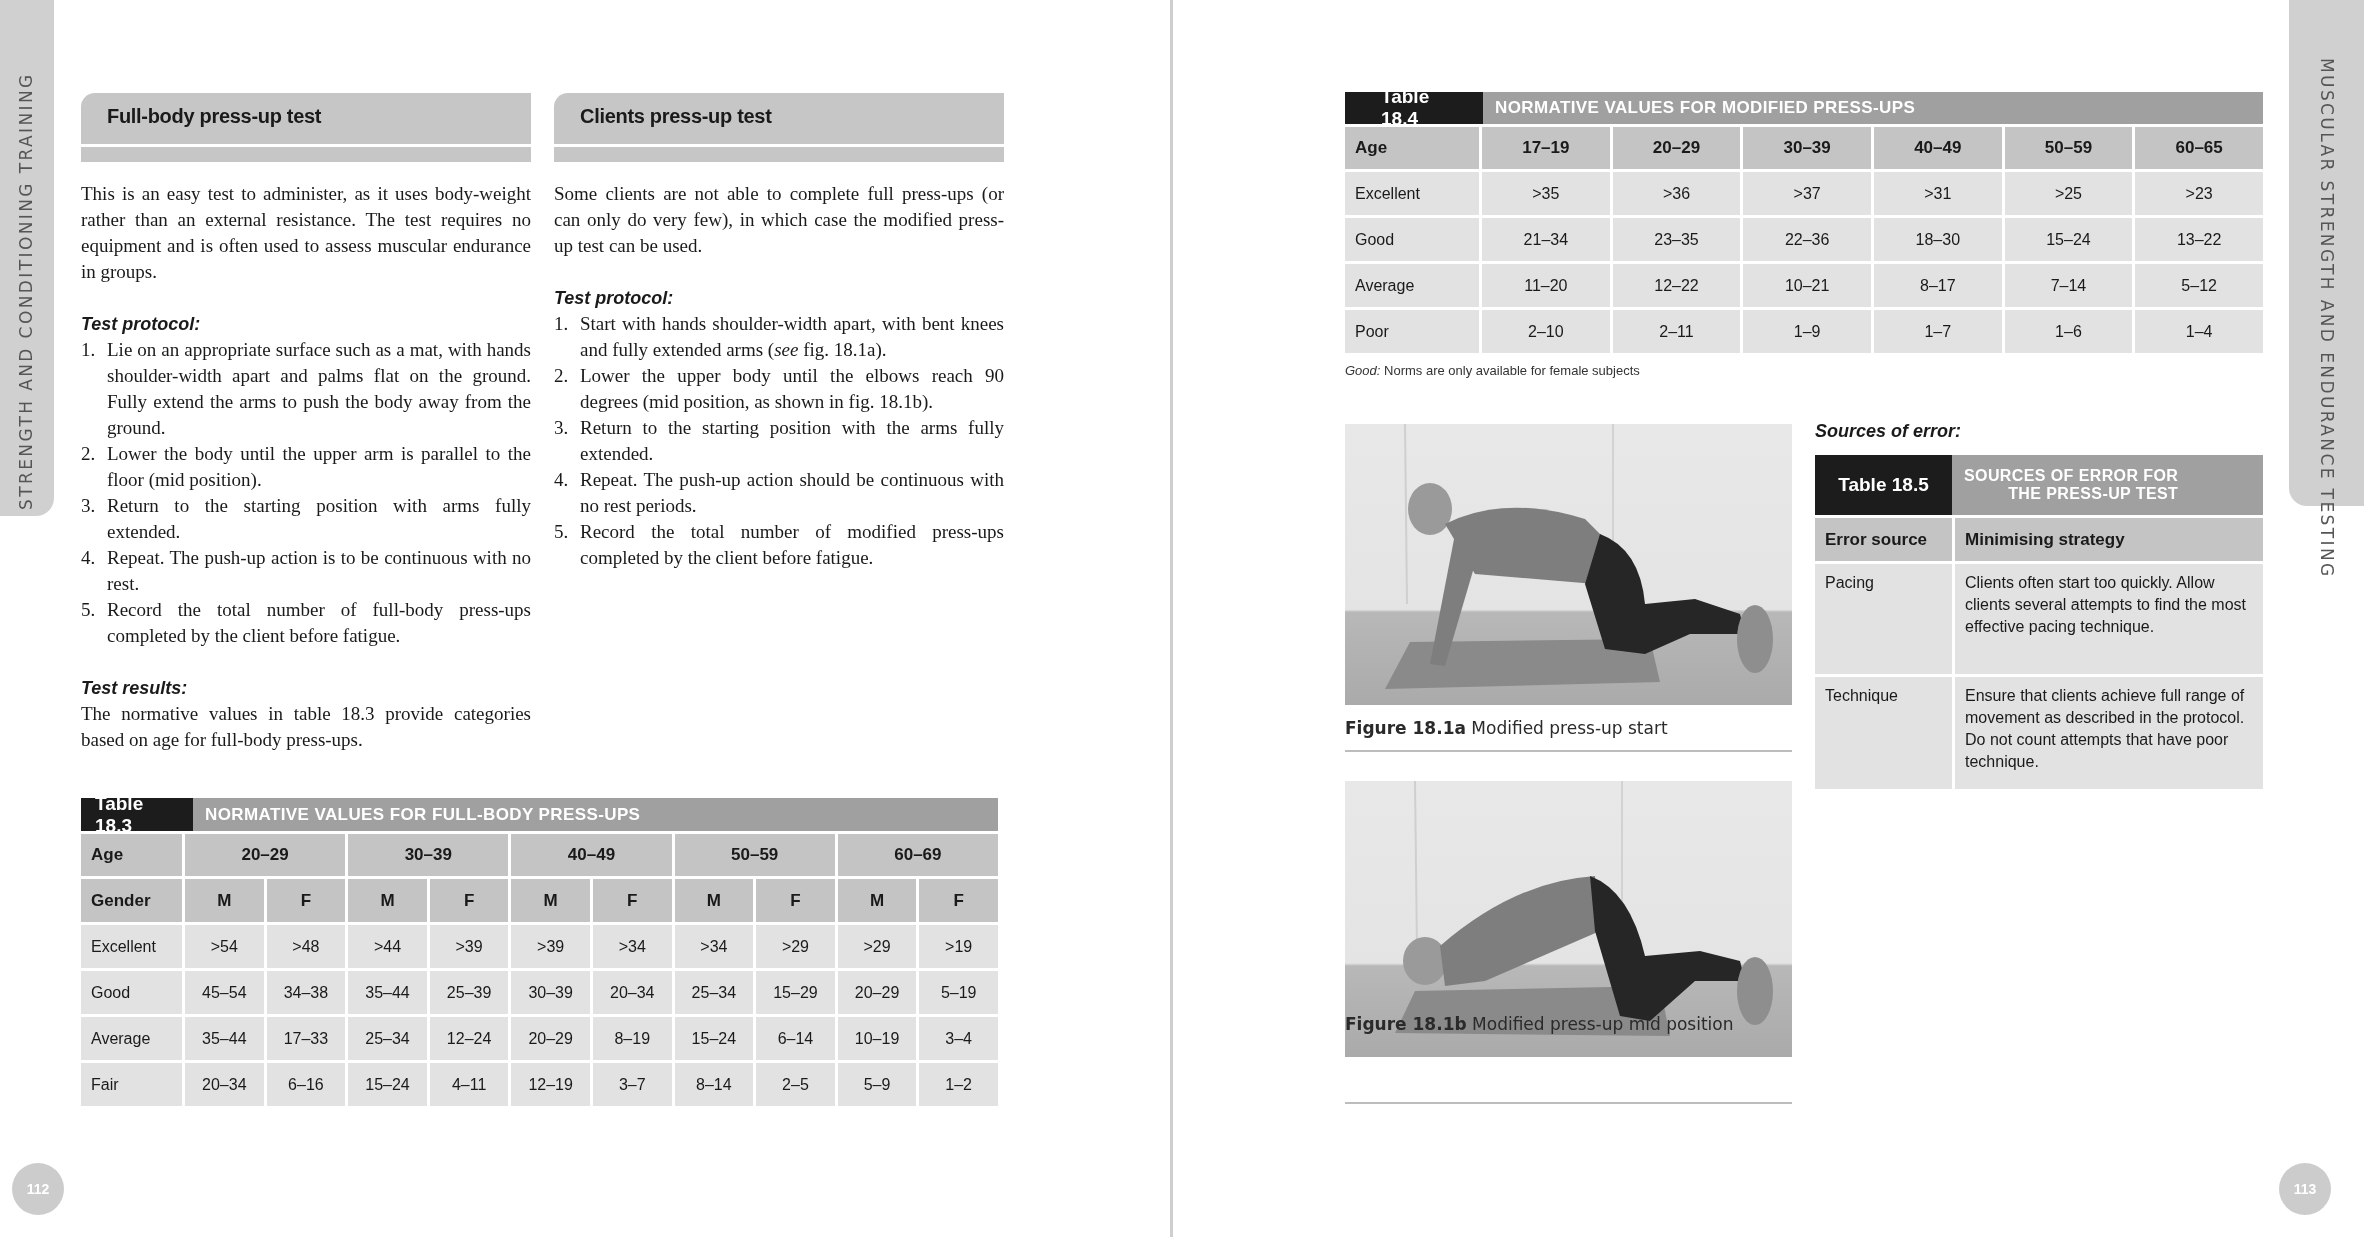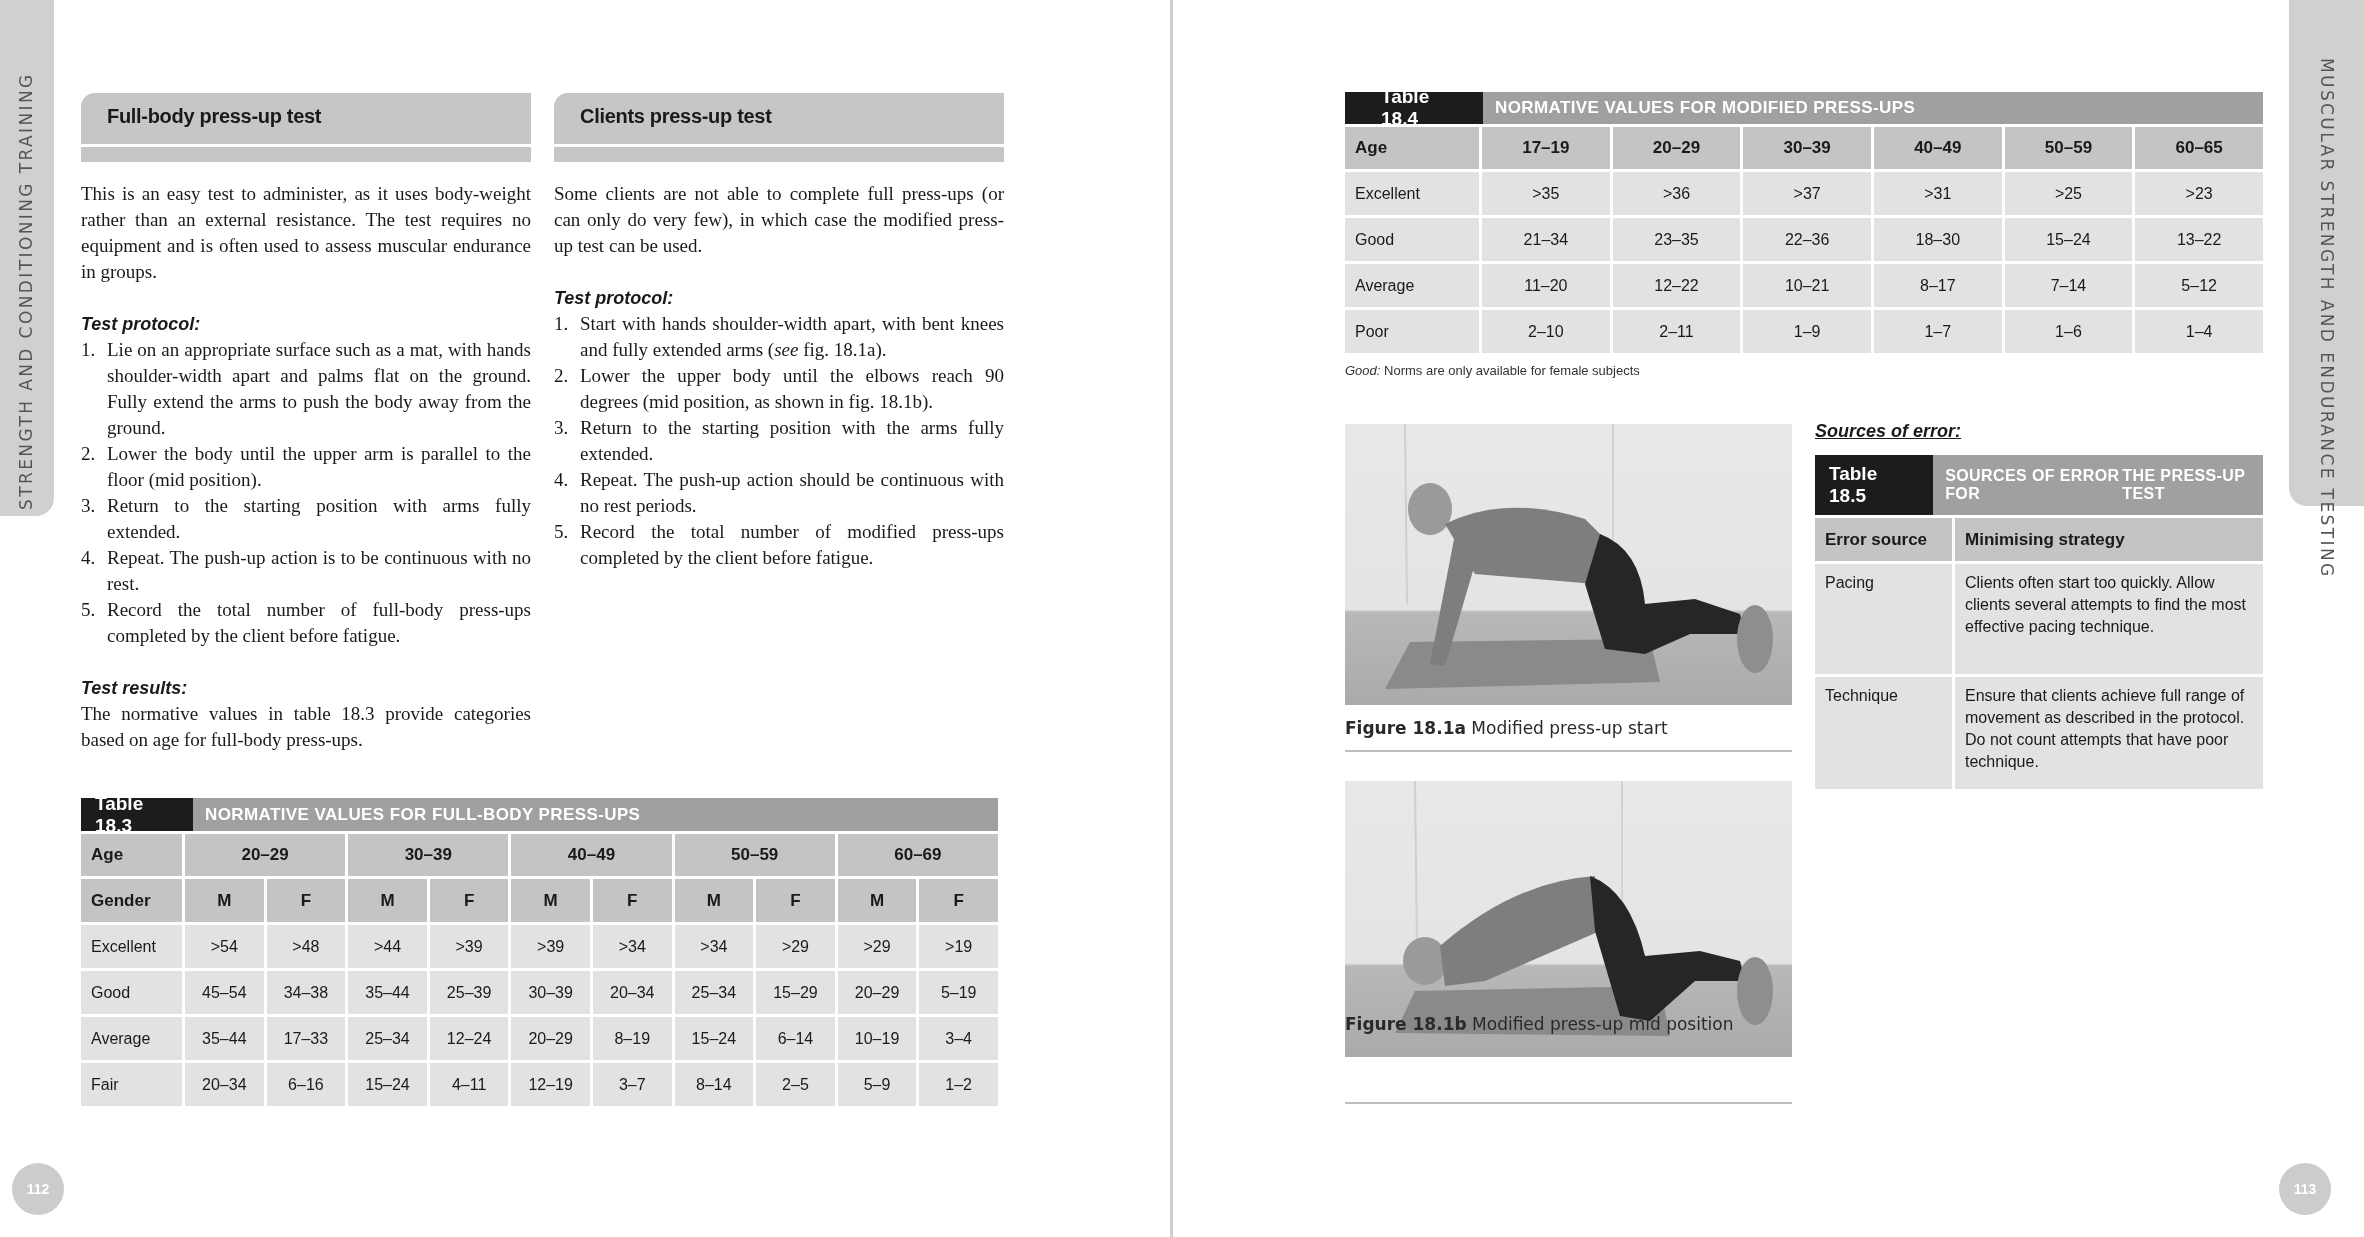--- a/index.html
+++ b/index.html
@@ -1,19 +1,19 @@
 <!DOCTYPE html>
 <html><head>
 <meta charset="utf-8">
 <style>
   * { box-sizing: border-box; margin: 0; padding: 0; }
   html, body { width: 2364px; height: 1237px; background: #ffffff; overflow: hidden; }
   body { position: relative; font-family: "Liberation Sans", sans-serif; color: #1a1a1a; }
 
-  .abs { position: absolute; text-decoration: underline; }
+  .abs { position: absolute; }
 
   
   .side-tab { position: absolute; background: #d0d0d0; }
   .side-tab.left { left: 0; top: 0; width: 54px; height: 516px; border-bottom-right-radius: 18px; }
   .side-tab.right { left: 2289px; top: 0; width: 75px; height: 506px; border-bottom-left-radius: 18px; }
   .side-tab .vtext {
     position: absolute; white-space: nowrap; font-family: "DejaVu Sans", sans-serif;
     font-size: 17px; letter-spacing: 2.4px; color: #555;
   }
   .side-tab.left .vtext { left: 16px; bottom: 6px; transform-origin: left bottom; transform: rotate(-90deg) translate(0, 20px); }
@@ -316,21 +316,21 @@
 <div class="fig-cap" style="left:1345px; top:1014px;">
   <b>Figure 18.1b</b><span> Modified press-up mid position</span>
 </div>
 <div class="fig-rule" style="left:1345px; top:1102px; width:447px;"></div>
 
 <div class="subhead abs" style="left:1815px; top:418px; font-size:18px;">Sources of error:</div>
 
 <div class="tbl t5" style="left:1815px; top:455px; width:448px;">
   <div class="caption">
     <span class="label">Table 18.5</span>
-    <span class="ttl" style="flex-direction:row; align-items:center; justify-content:center;">
+    <span class="ttl" style="flex-direction:column; align-items:flex-end; justify-content:center;">
       <span>SOURCES OF ERROR FOR</span>
       <span>THE PRESS-UP TEST</span>
     </span>
   </div>
   <table>
     <colgroup>
         <col style="width:137px">
         <col>
       </colgroup>
     <tbody>

